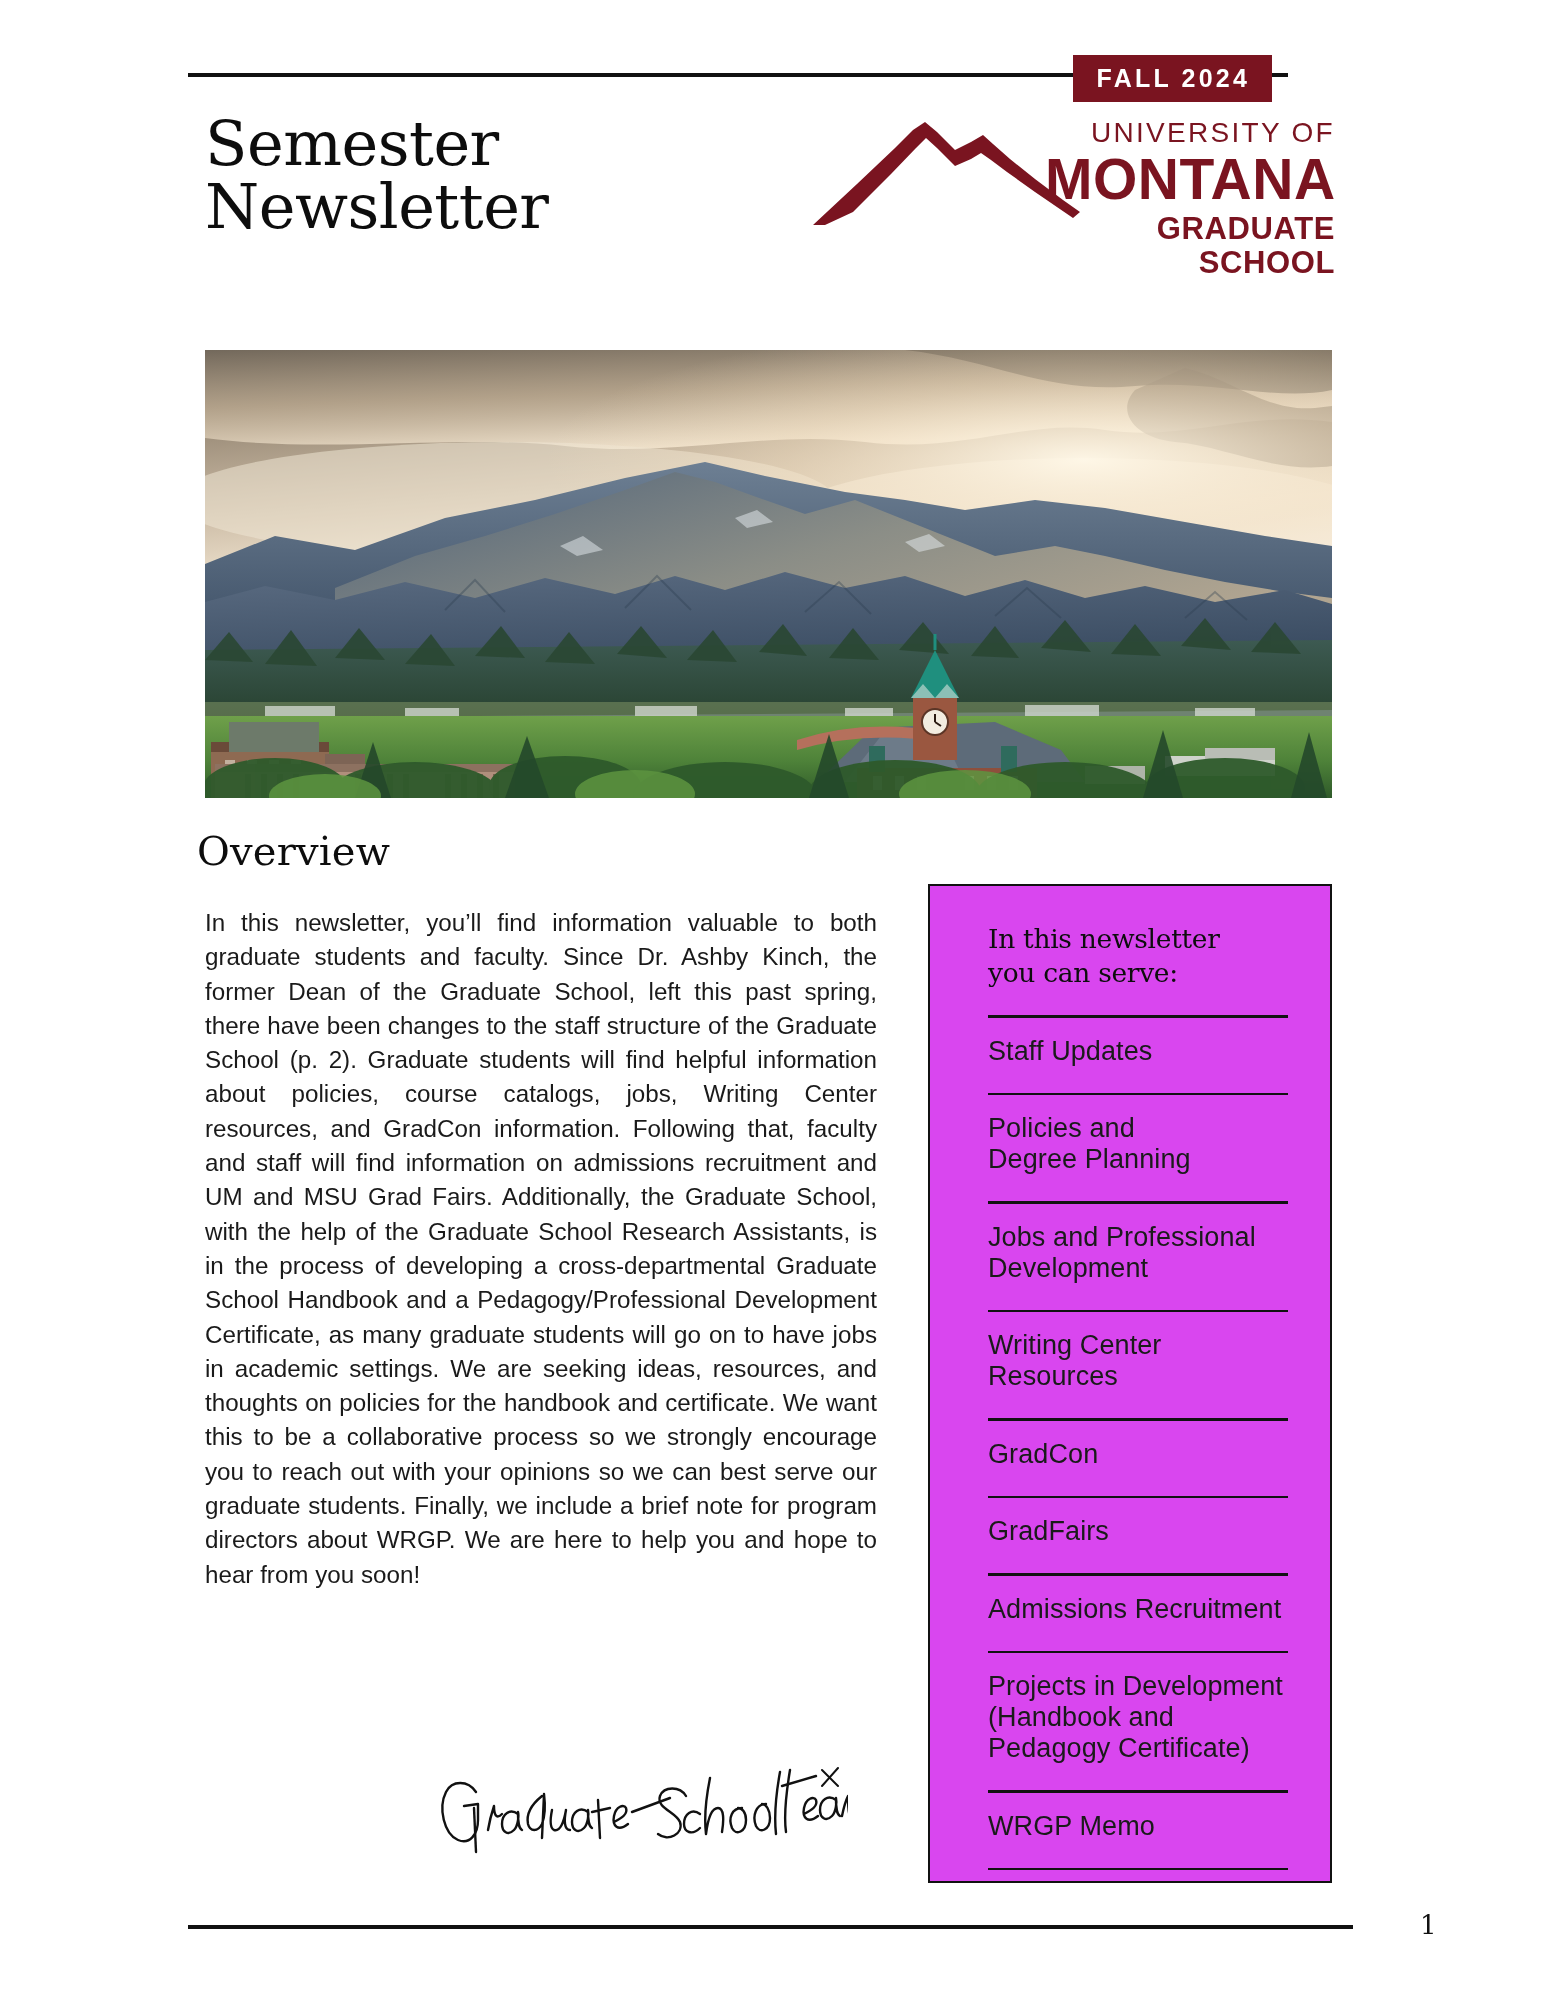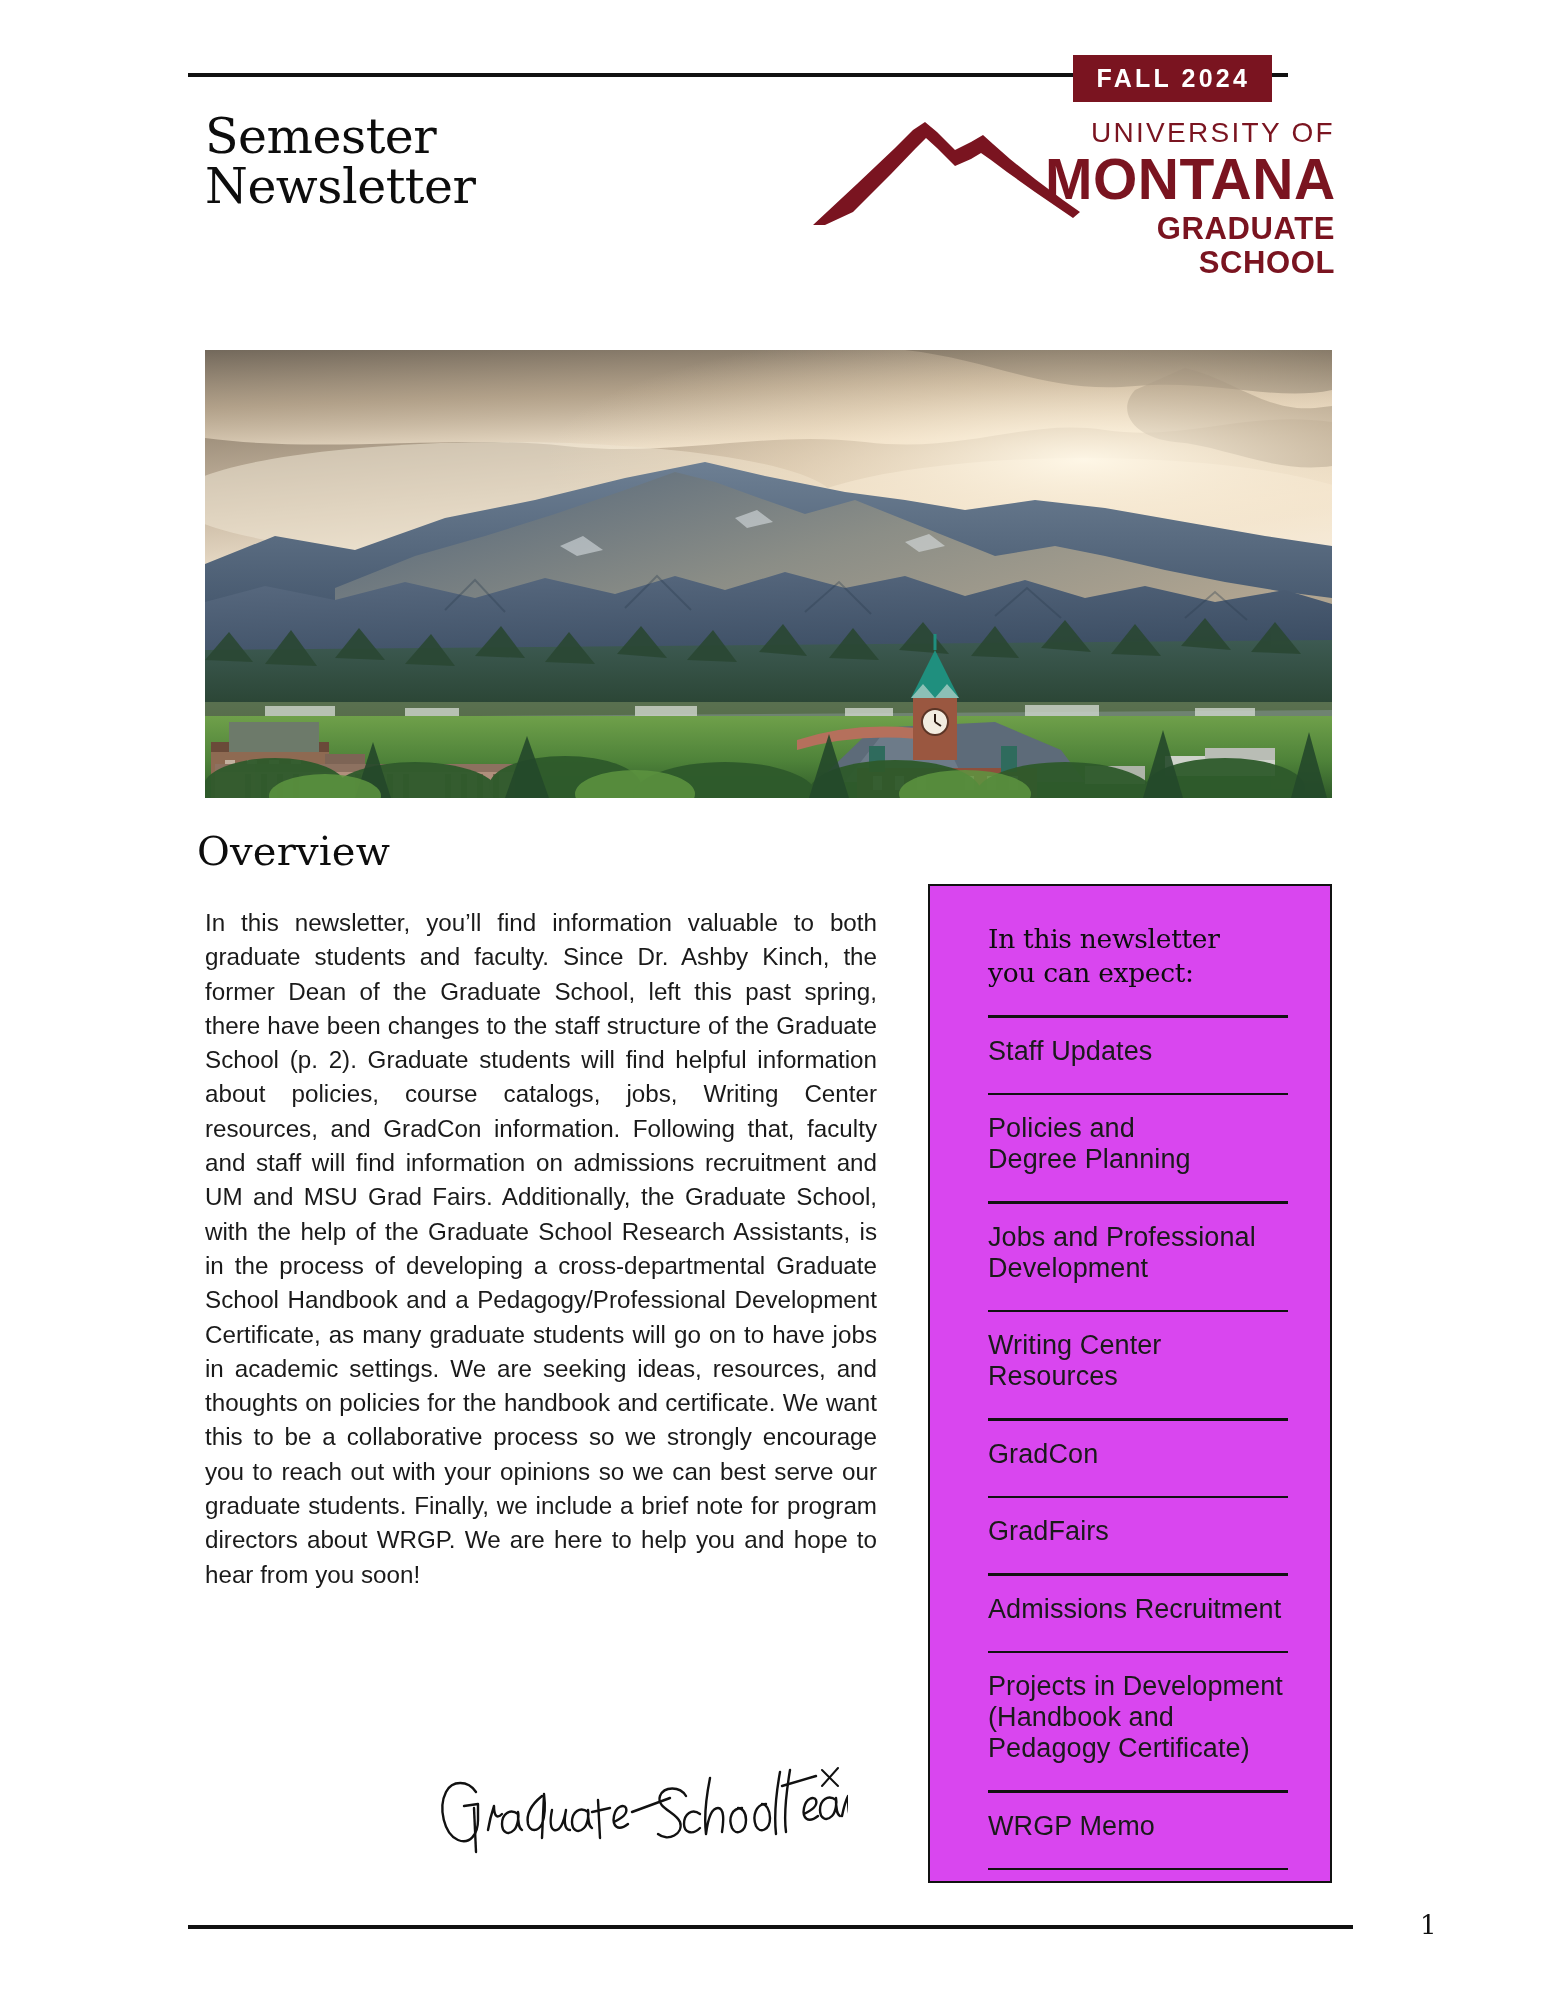--- a/index.html
+++ b/index.html
@@ -54,21 +54,21 @@
     top: 112px;
     width: 1130px;
     height: 195px;
   }
 
   .masthead-title {
     position: absolute;
     left: 0;
     top: 0;
     font-family: "DejaVu Serif", "Liberation Serif", serif;
-    font-size: 49px;
+    font-size: 62px;
     line-height: 1.02;
     font-weight: 400;
     color: #0d0d0d;
     letter-spacing: -0.5px;
   }
   .masthead-title .l2 { display: block; text-align: right; }
 
   
   .logo {
     position: absolute;
@@ -485,21 +485,21 @@
 
       <g fill="none" stroke="#111111" stroke-width="2" stroke-linecap="round">
         <path d="M404,28 L420,44 M420,26 L404,44"></path>
       </g>
     </svg>
   </div>
 
   <div class="sidebar">
     <div class="sidebar-heading">
       <span>In this newsletter</span>
-      <span class="hl2">you can expect:</span>
+      <span class="hl2">you can serve:</span>
     </div>
 
     <div class="sidebar-list">
 
       <div class="sidebar-divider"></div>
       <div class="sidebar-item">
         <span>Staff Updates</span>
       </div>
 
       <div class="sidebar-divider"></div>

